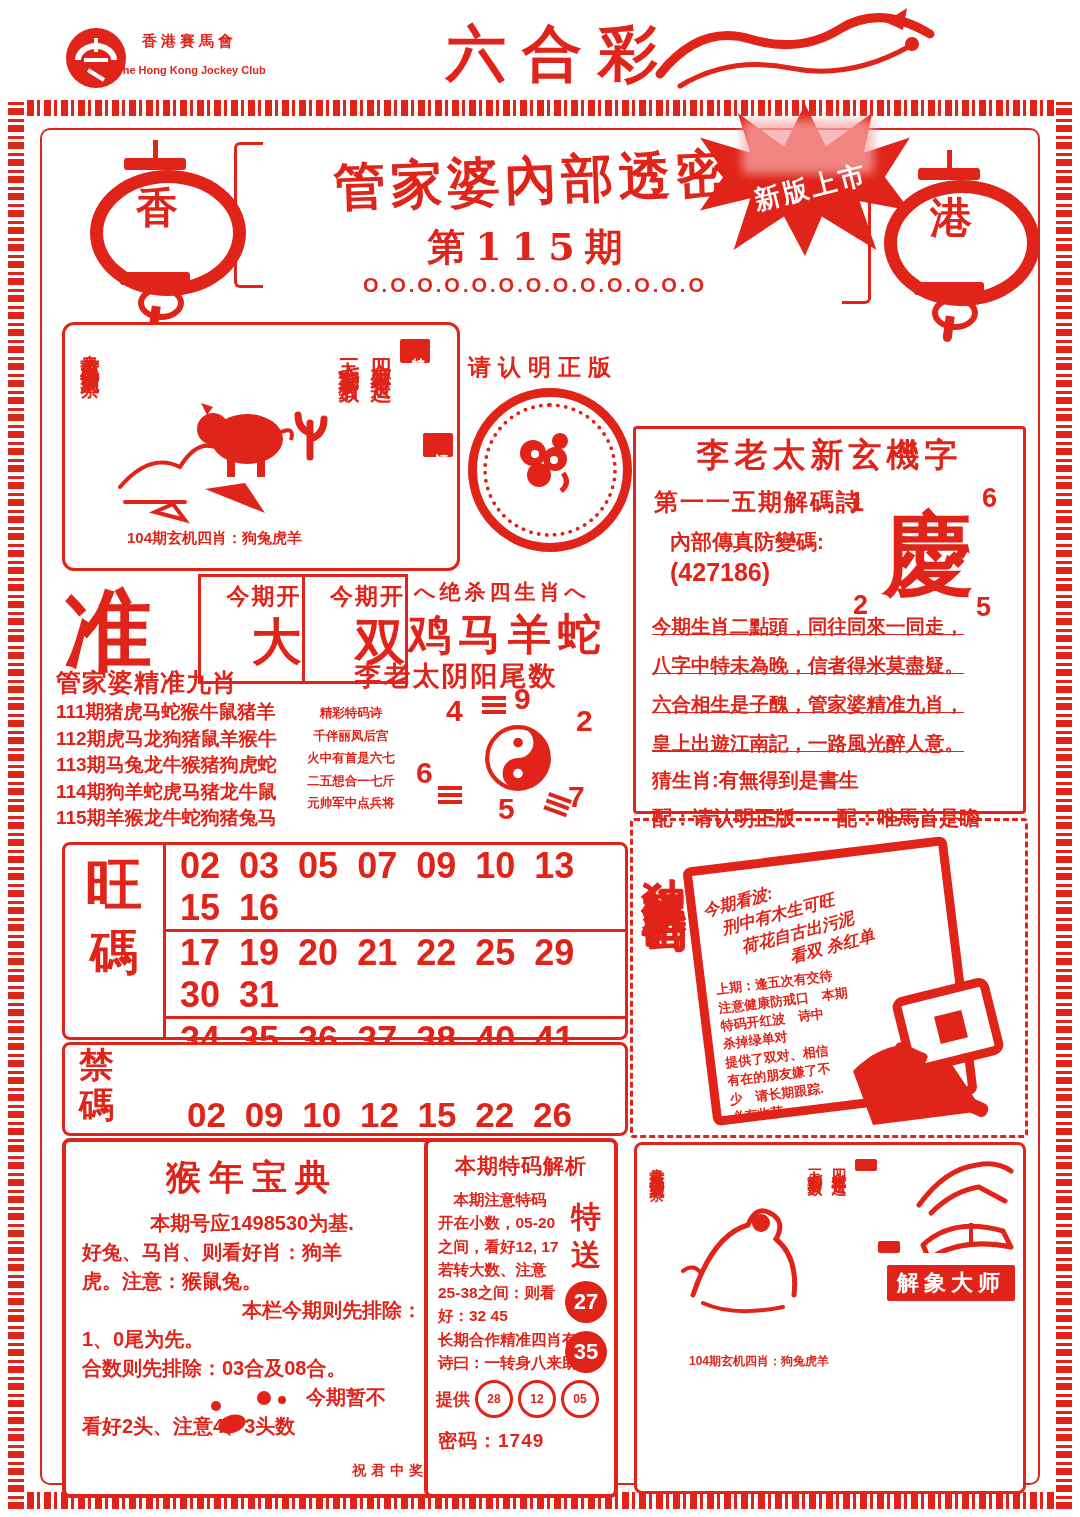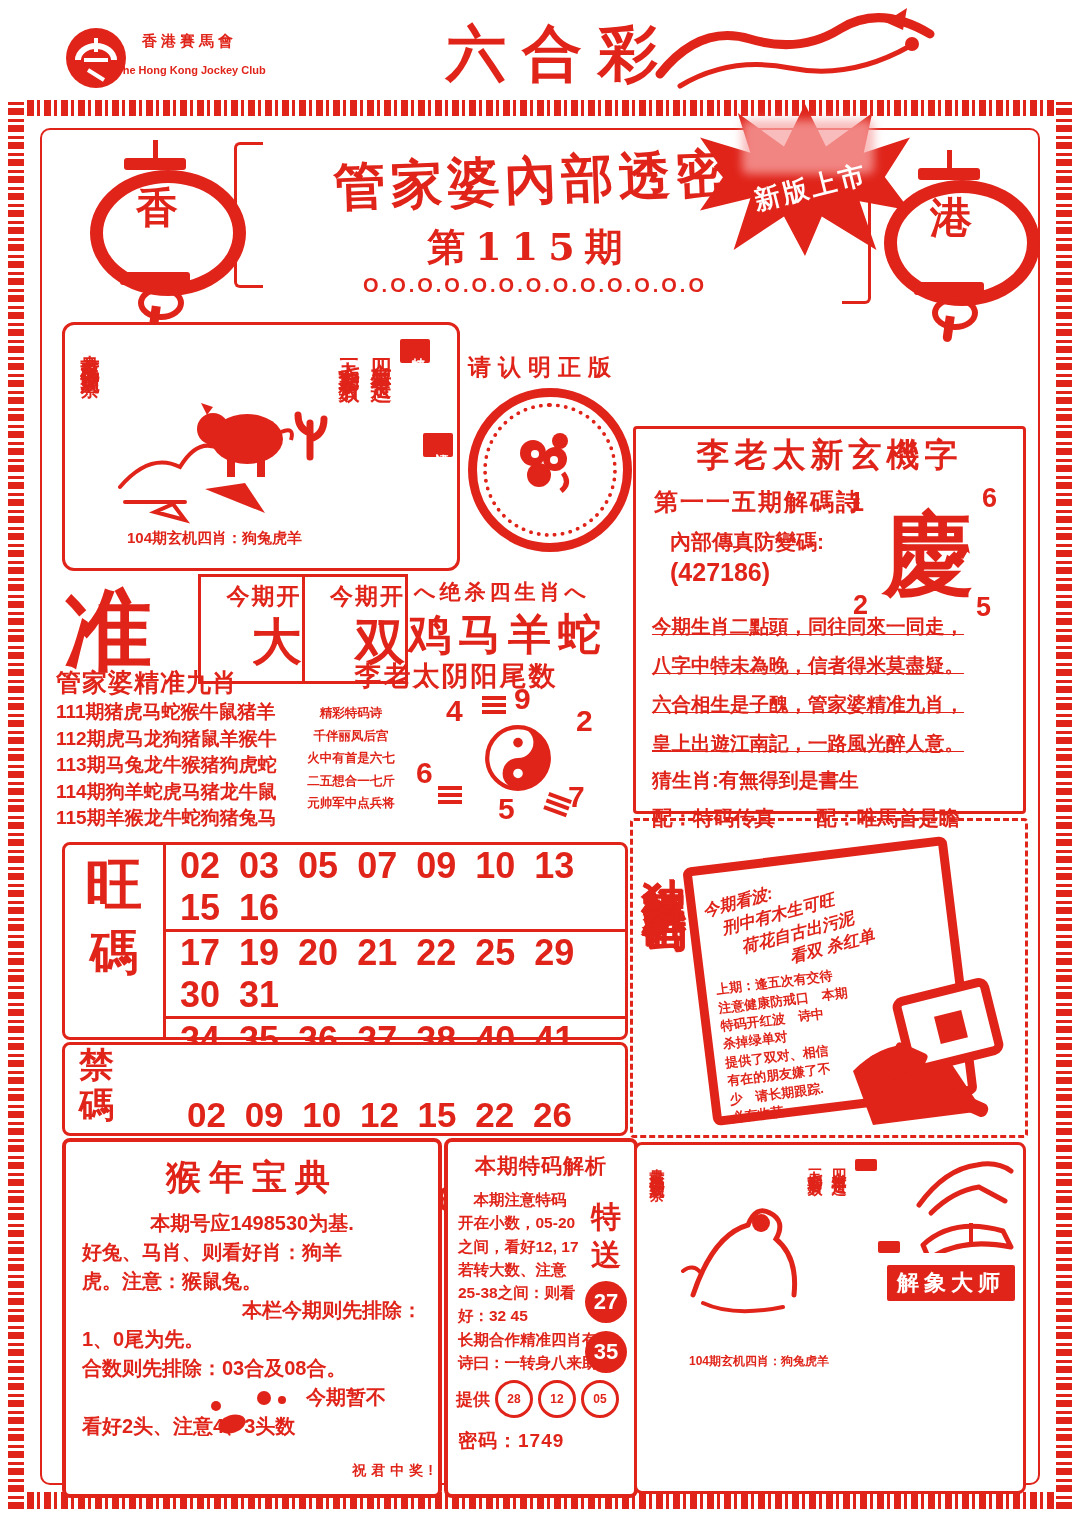--- a/index.html
+++ b/index.html
@@ -122,21 +122,21 @@
 
   
   .treasure{left:62px;top:1138px;width:372px;height:352px;border-width:4px;}
   .tr-title{margin-top:12px;text-align:center;font-size:35px;font-weight:900;letter-spacing:8px;font-family:"DejaVu Serif","Liberation Serif",serif;}
   .tr-lines{margin:8px 16px 0 16px;font-size:20px;font-weight:700;line-height:1.45;}
   .tr-lines .r{text-align:right;}
   .tr-lines .cc{text-align:center;}
   .tr-footer{position:absolute;left:0;bottom:14px;width:100%;text-align:right;font-size:14px;font-weight:700;letter-spacing:5px;}
 
   
-  .tema{left:444px;top:1138px;width:186px;height:352px;border-width:4px;}
+  .tema{left:424px;top:1138px;width:186px;height:352px;border-width:4px;}
   .tm-title{margin-top:10px;text-align:center;font-size:21px;font-weight:900;letter-spacing:1px;}
   .tm-lines{margin:8px 6px 0 10px;font-size:15.5px;font-weight:700;line-height:1.5;}
   .tm-lines .narrow{padding-right:46px;}
   .te-col{position:absolute;right:4px;top:56px;width:48px;text-align:center;}
   .te-col .ch{font-size:30px;font-weight:900;line-height:1.25;font-family:"DejaVu Serif","Liberation Serif",serif;}
   .te-ball{width:42px;height:42px;margin:8px auto 0;border-radius:50%;background:var(--red);color:#fff;font-size:22px;font-weight:900;line-height:42px;text-align:center;}
   .provide{margin:6px 0 0 8px;font-size:17px;font-weight:800;display:flex;align-items:center;gap:5px;}
   .ring{display:inline-block;width:32px;height:32px;border:3px solid var(--red);border-radius:50%;text-align:center;line-height:32px;font-size:12px;font-weight:800;}
   .password{margin:10px 0 0 10px;font-size:19px;font-weight:800;letter-spacing:1px;}
 
@@ -249,21 +249,21 @@
       <span class="lt-n" style="left:-20px;bottom:-8px">2</span>
       <span class="lt-n" style="right:-8px;bottom:-10px">5</span>
     </div>
     <div class="lt-poem">
       <div>今期生肖二點頭，同往同來一同走，</div>
       <div>八字中特未為晚，信者得米莫盡疑。</div>
       <div>六合相生是子醜，管家婆精准九肖，</div>
       <div>皇上出遊江南記，一路風光醉人意。</div>
     </div>
     <div class="lt-guess">猜生肖:有無得到是書生</div>
-    <div class="lt-pair">配：特码传真　　配：唯馬首是瞻</div>
+    <div class="lt-pair">配：请认明正版　　配：唯馬首是瞻</div>
   </div>
 
   <div class="abs zhun-char">准</div>
   <div class="zhun-boxes">
     <div class="zhun-cell">
       <div class="t">今期开</div>
       <div class="m">大</div>
     </div>
     <div class="zhun-cell">
       <div class="t">今期开</div>

